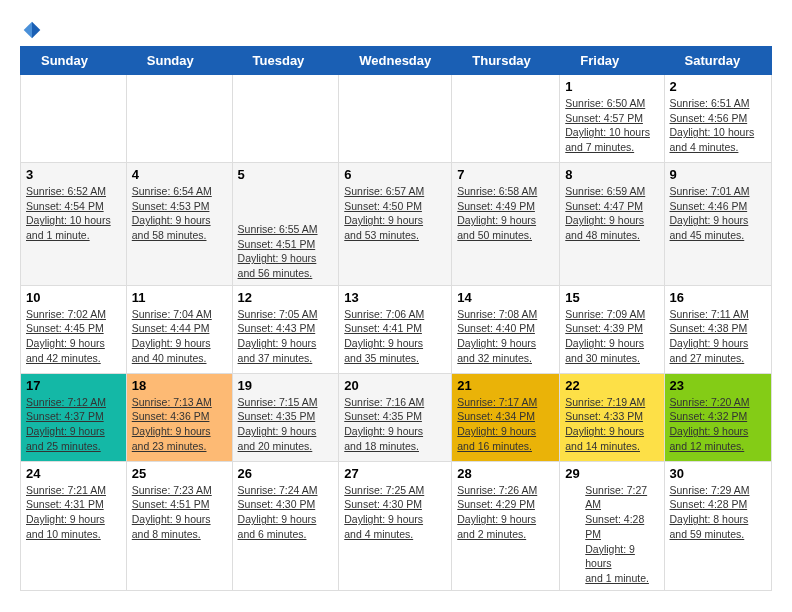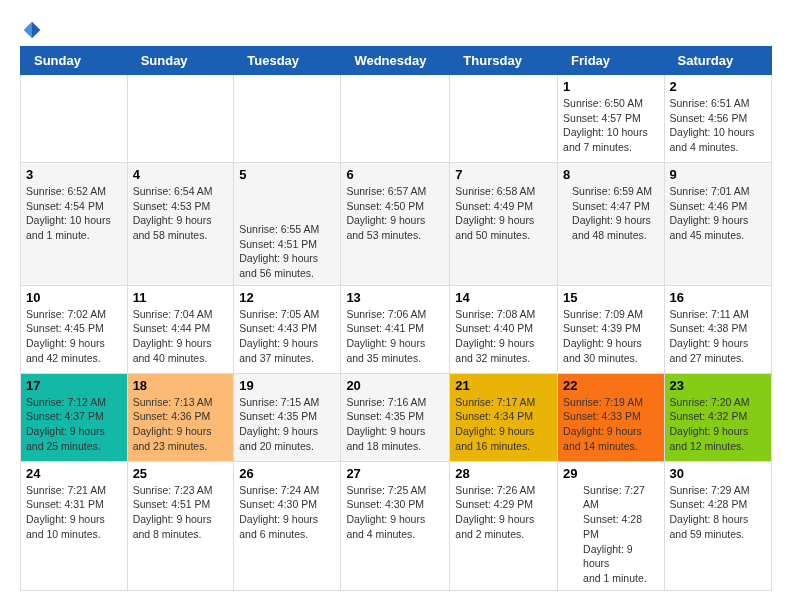--- a/index.html
+++ b/index.html
@@ -47,21 +47,21 @@
     }
     .calendar {
       width: 100%;
       border-collapse: collapse;
       font-size: 11px;
     }
     .calendar th {
       background-color: #1a5fb4;
       color: #fff;
       text-align: left;
-      padding: 6px 13px;
+      padding: 6px 20px;
       font-size: 13px;
       border: 1px solid #1a5fb4;
     }
     .calendar td {
       border: 1px solid #ddd;
       vertical-align: top;
       padding: 4px 5px;
       width: 110px;
       min-height: 80px;
       background: #fff;
@@ -72,20 +72,21 @@
     .day-num {
       font-weight: bold;
       font-size: 13px;
       display: block;
       margin-bottom: 2px;
     }
     .day-info {
       color: #333;
       font-size: 10.5px;
       line-height: 1.4;
+      text-decoration: underline;
     }
     .empty-cell {
       background: #fff !important;
     }
     .week-row td {
       height: 88px;
     }
   </style>
 </head>
 <body>
@@ -172,21 +173,21 @@
         </td>
         <td style="background: rgb(245, 245, 245);">
           <span class="day-num">7</span>
           <div class="day-info" style="white-space: pre-line;">Sunrise: 6:58 AM
 Sunset: 4:49 PM
 Daylight: 9 hours
 and 50 minutes.</div>
         </td>
         <td style="background: rgb(245, 245, 245);">
           <span class="day-num">8</span>
-          <div class="day-info" style="white-space: pre-line; margin-left: 9px;">Sunrise: 6:59 AM
+          <div class="day-info" style="white-space: pre-line;">Sunrise: 6:59 AM
 Sunset: 4:47 PM
 Daylight: 9 hours
 and 48 minutes.</div>
         </td>
         <td style="background: rgb(245, 245, 245);">
           <span class="day-num">9</span>
           <div class="day-info" style="white-space: pre-line;">Sunrise: 7:01 AM
 Sunset: 4:46 PM
 Daylight: 9 hours
 and 45 minutes.</div>
@@ -272,21 +273,21 @@
 Daylight: 9 hours
 and 18 minutes.</div>
         </td>
         <td style="background: #eab308;">
           <span class="day-num">21</span>
           <div class="day-info" style="white-space: pre-line;">Sunrise: 7:17 AM
 Sunset: 4:34 PM
 Daylight: 9 hours
 and 16 minutes.</div>
         </td>
-        <td style="background: #f97316;">
+        <td style="background: #fde047;">
           <span class="day-num">22</span>
           <div class="day-info" style="white-space: pre-line;">Sunrise: 7:19 AM
 Sunset: 4:33 PM
 Daylight: 9 hours
 and 14 minutes.</div>
         </td>
         <td style="background: #84cc16;">
           <span class="day-num">23</span>
           <div class="day-info" style="white-space: pre-line;">Sunrise: 7:20 AM
 Sunset: 4:32 PM

